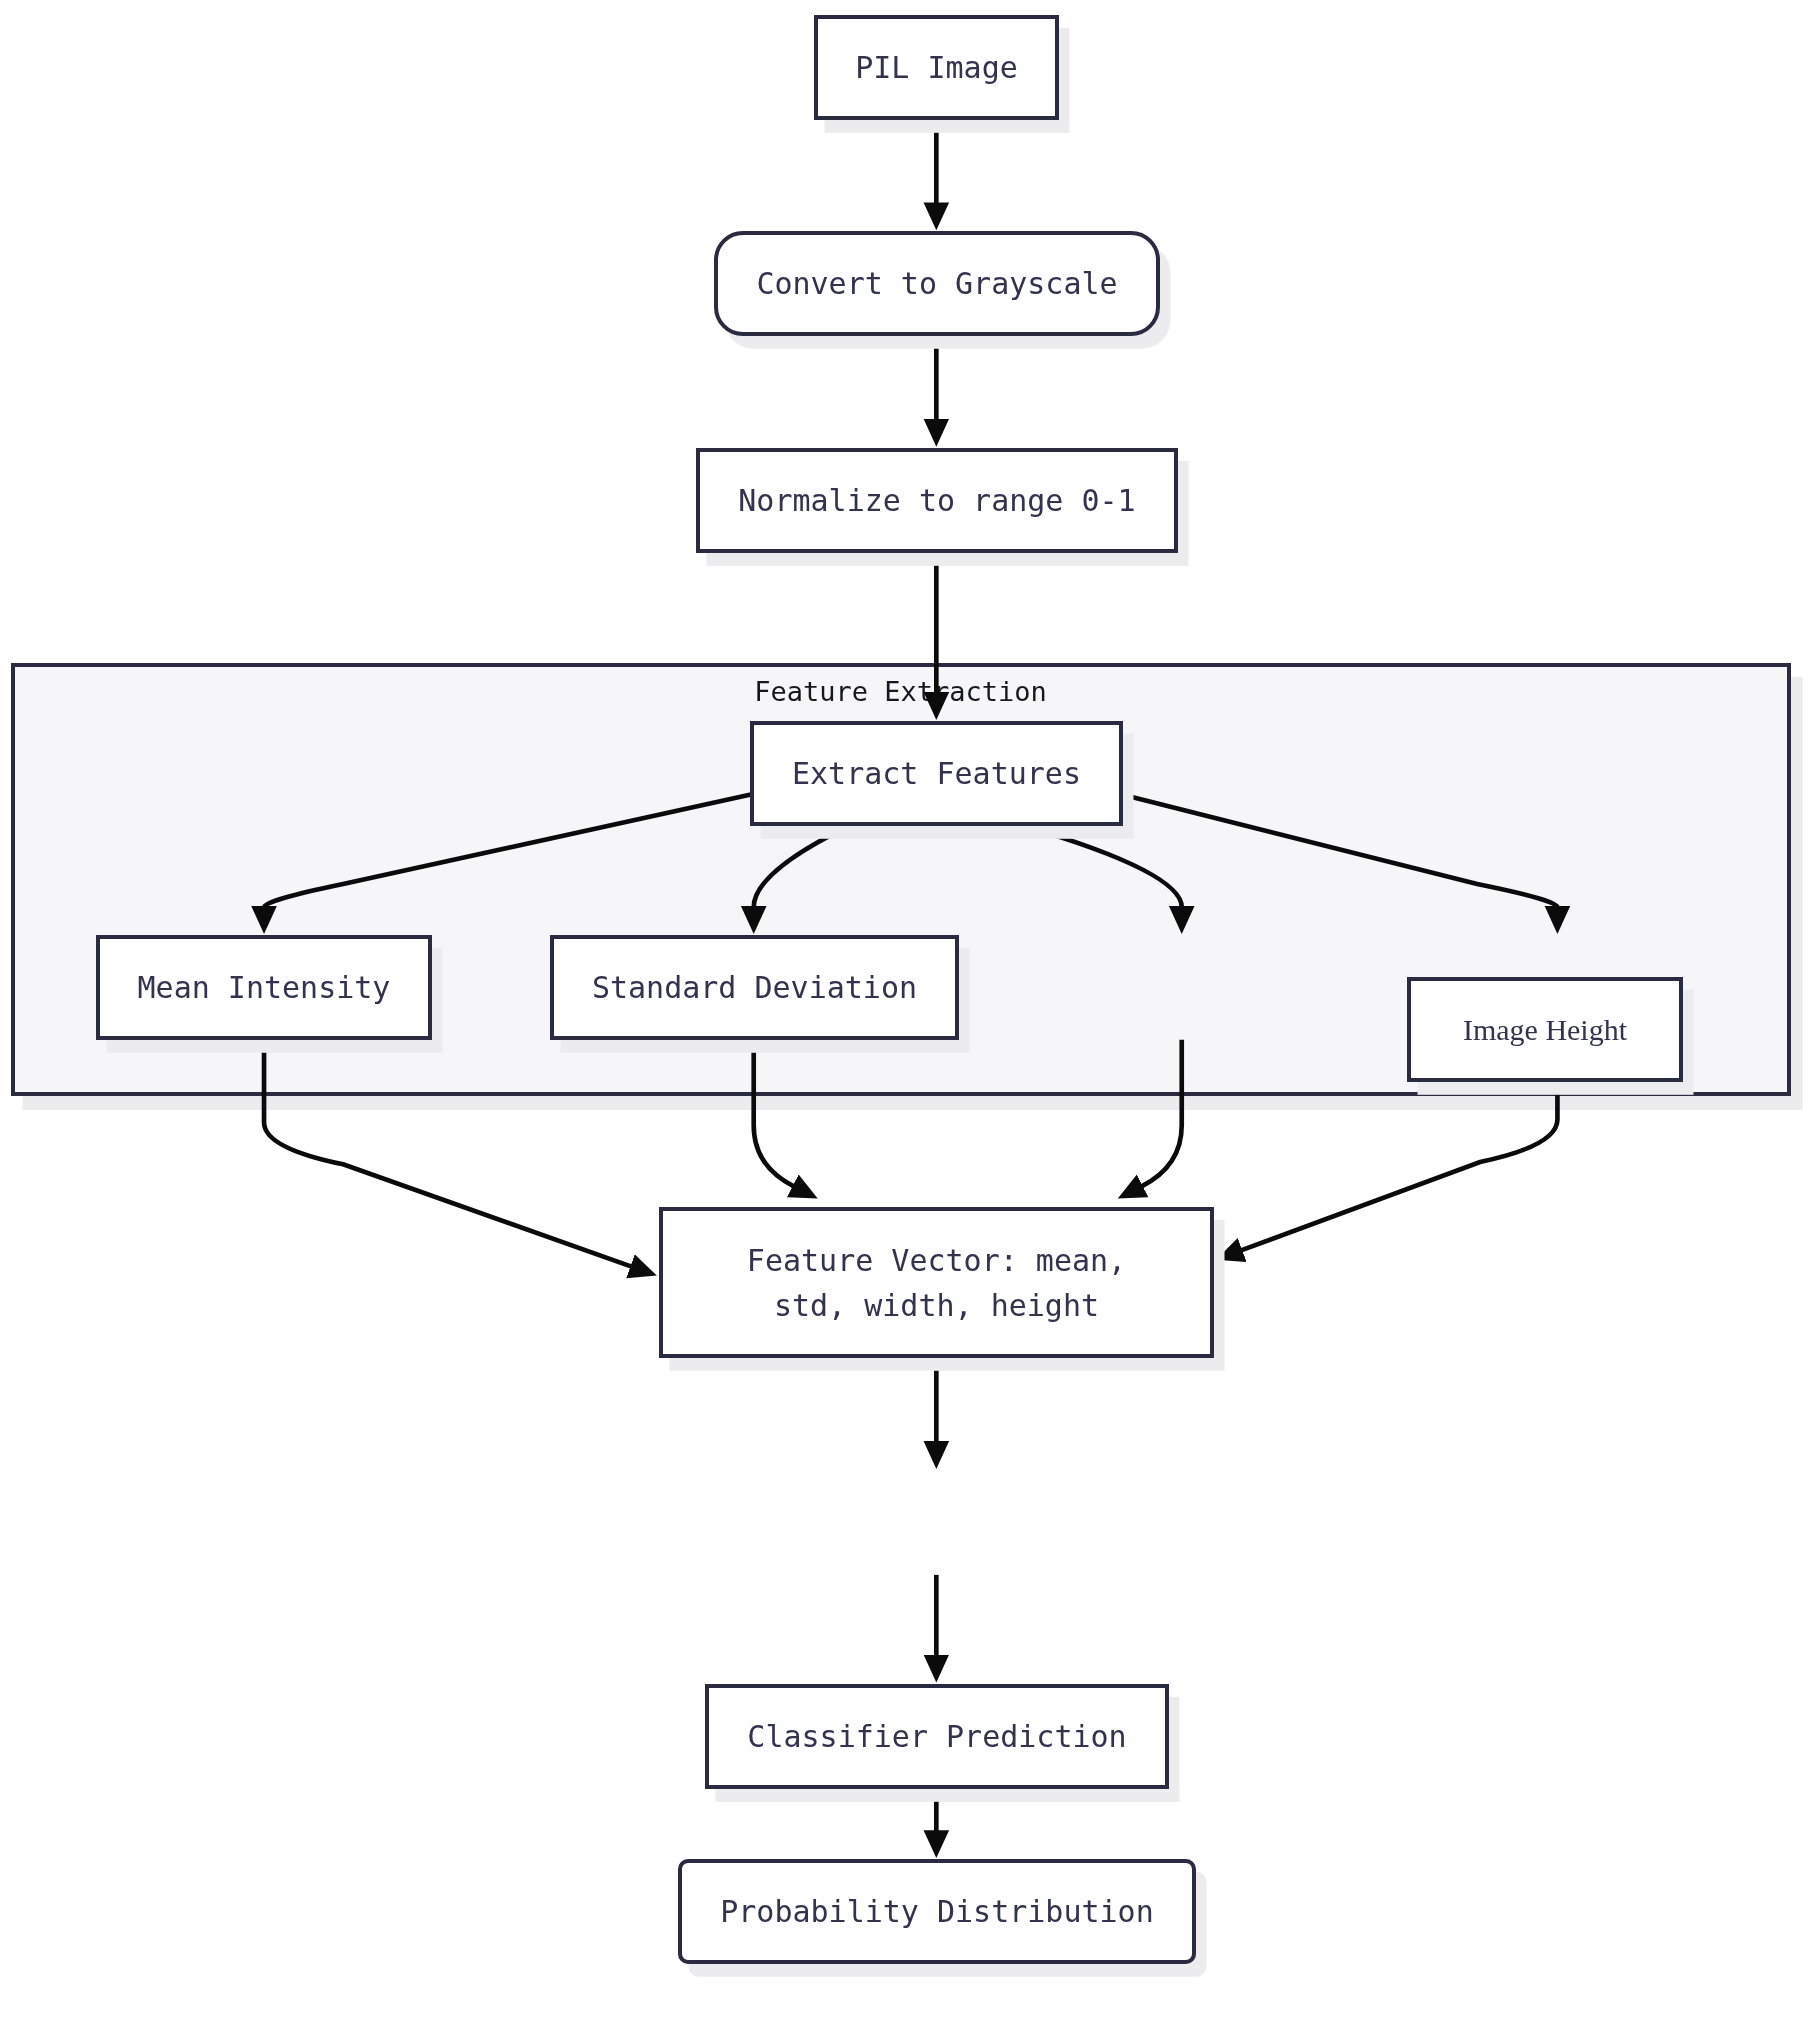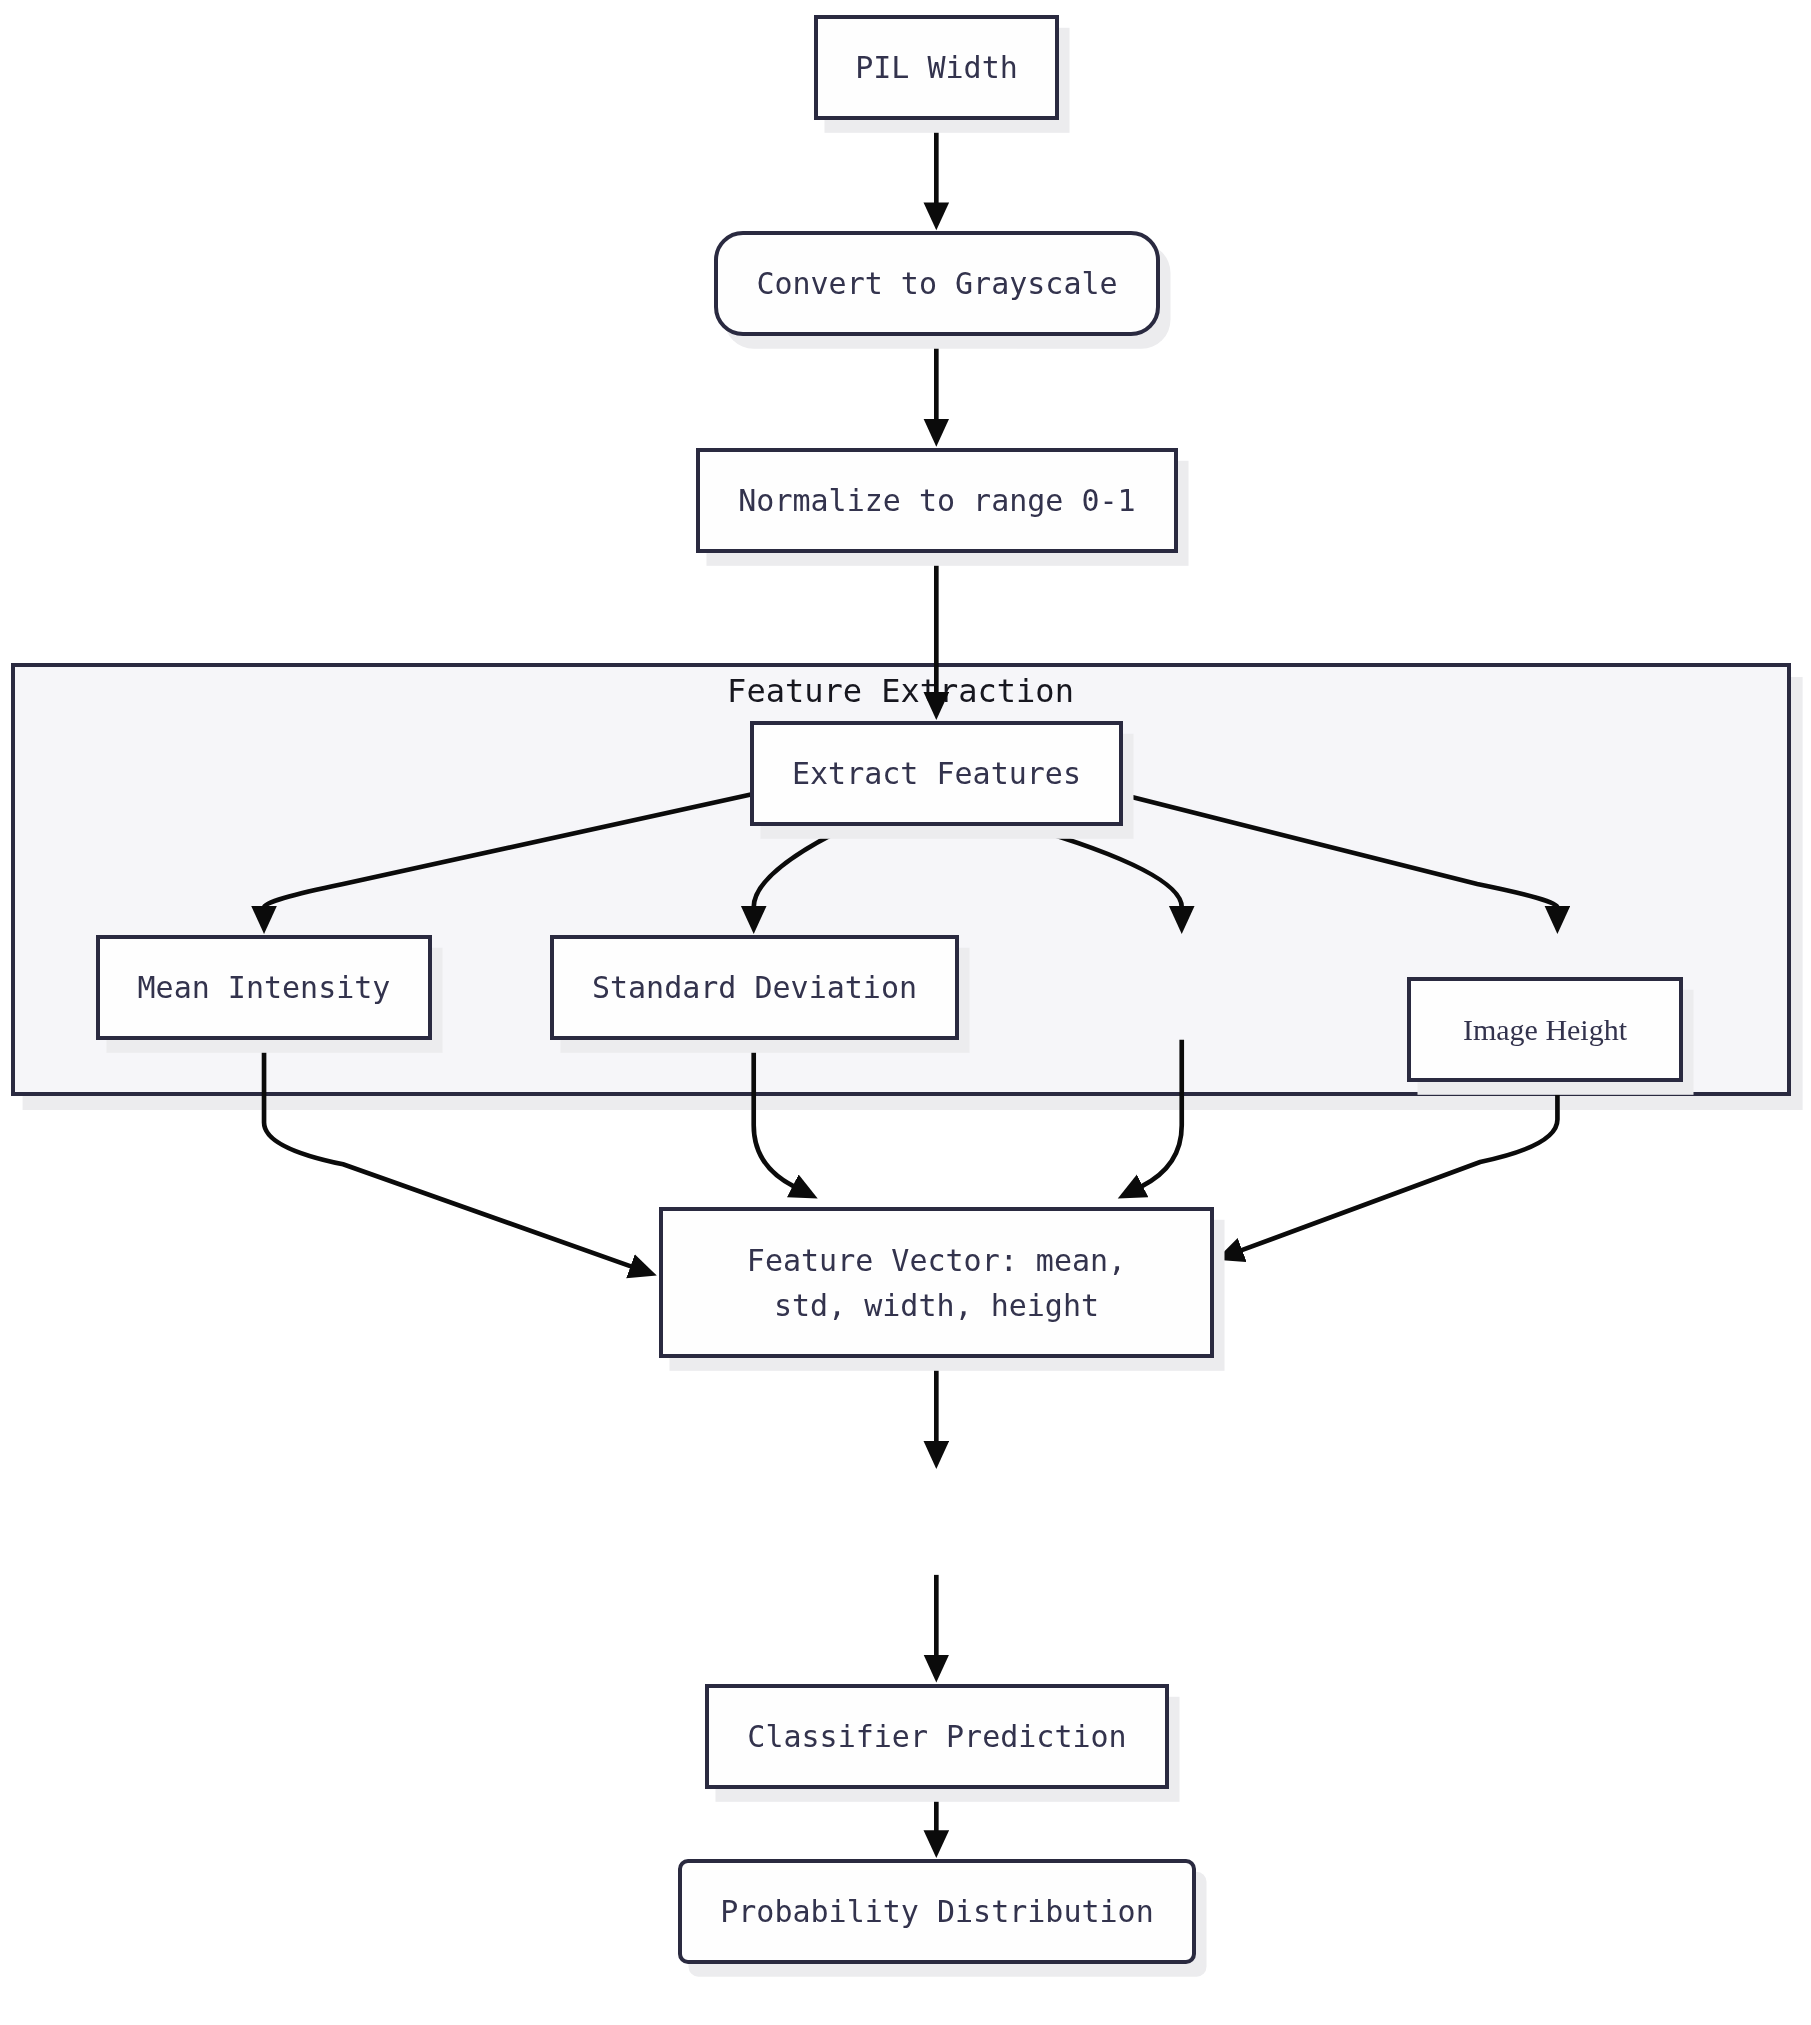--- a/index.html
+++ b/index.html
@@ -26,21 +26,21 @@
     background: #f6f6f9;
     box-shadow: 11.6px 14px 0 #ececee;
     z-index: 1;
   }
   .subgraph-label {
     position: absolute;
     top: 7px;
     left: 0;
     width: 100%;
     text-align: center;
-    font-size: 32px;
+    font-size: 27px;
     line-height: 35px;
     color: #17171f;
   }
   #edges {
     position: absolute;
     left: 0;
     top: 0;
     z-index: 2;
     pointer-events: none;
   }
@@ -89,21 +89,21 @@
     <path class="edge" d="M1924 1365 L2540 1520 Q2678 1548 2678 1560" marker-end="url(#arrow)"></path>
     <path class="edge" d="M454 1788 V1930 Q454 1974 590 2002 L1086 2178" marker-end="url(#arrow)"></path>
     <path class="edge" d="M1296 1788 V1935 Q1296 2005 1365 2040" marker-end="url(#arrow)"></path>
     <path class="edge" d="M2032 1788 V1935 Q2032 2005 1963 2040" marker-end="url(#arrow)"></path>
     <path class="edge" d="M2678 1788 V1925 Q2678 1970 2545 1998 L2134 2150" marker-end="url(#arrow)"></path>
     <path class="edge" d="M1610 2335 V2480" marker-end="url(#arrow)"></path>
     <path class="edge" d="M1610 2708 V2847" marker-end="url(#arrow)"></path>
     <path class="edge" d="M1610 3075 V3149" marker-end="url(#arrow)"></path>
   </svg>
 
-  <div class="node" style="left:814px; top:15px;   width:245px; height:105px;">PIL Width</div>
+  <div class="node" style="left:814px; top:15px;   width:245px; height:105px;">PIL Image</div>
 
   <div class="node" style="left:714px; top:231px;  width:446px; height:105px;border-radius:29px;">Convert to Grayscale</div>
 
   <div class="node" style="left:696px; top:448px;  width:482px; height:105px;">Normalize to range 0-1</div>
 
   <div class="node" style="left:750px; top:721px; width:373px; height:105px;">Extract Features</div>
 
   <div class="node" style="left:96px;  top:935px; width:336px; height:105px;">Mean Intensity</div>
 
   <div class="node" style="left:550px;  top:935px; width:409px; height:105px;">Standard Deviation</div>

